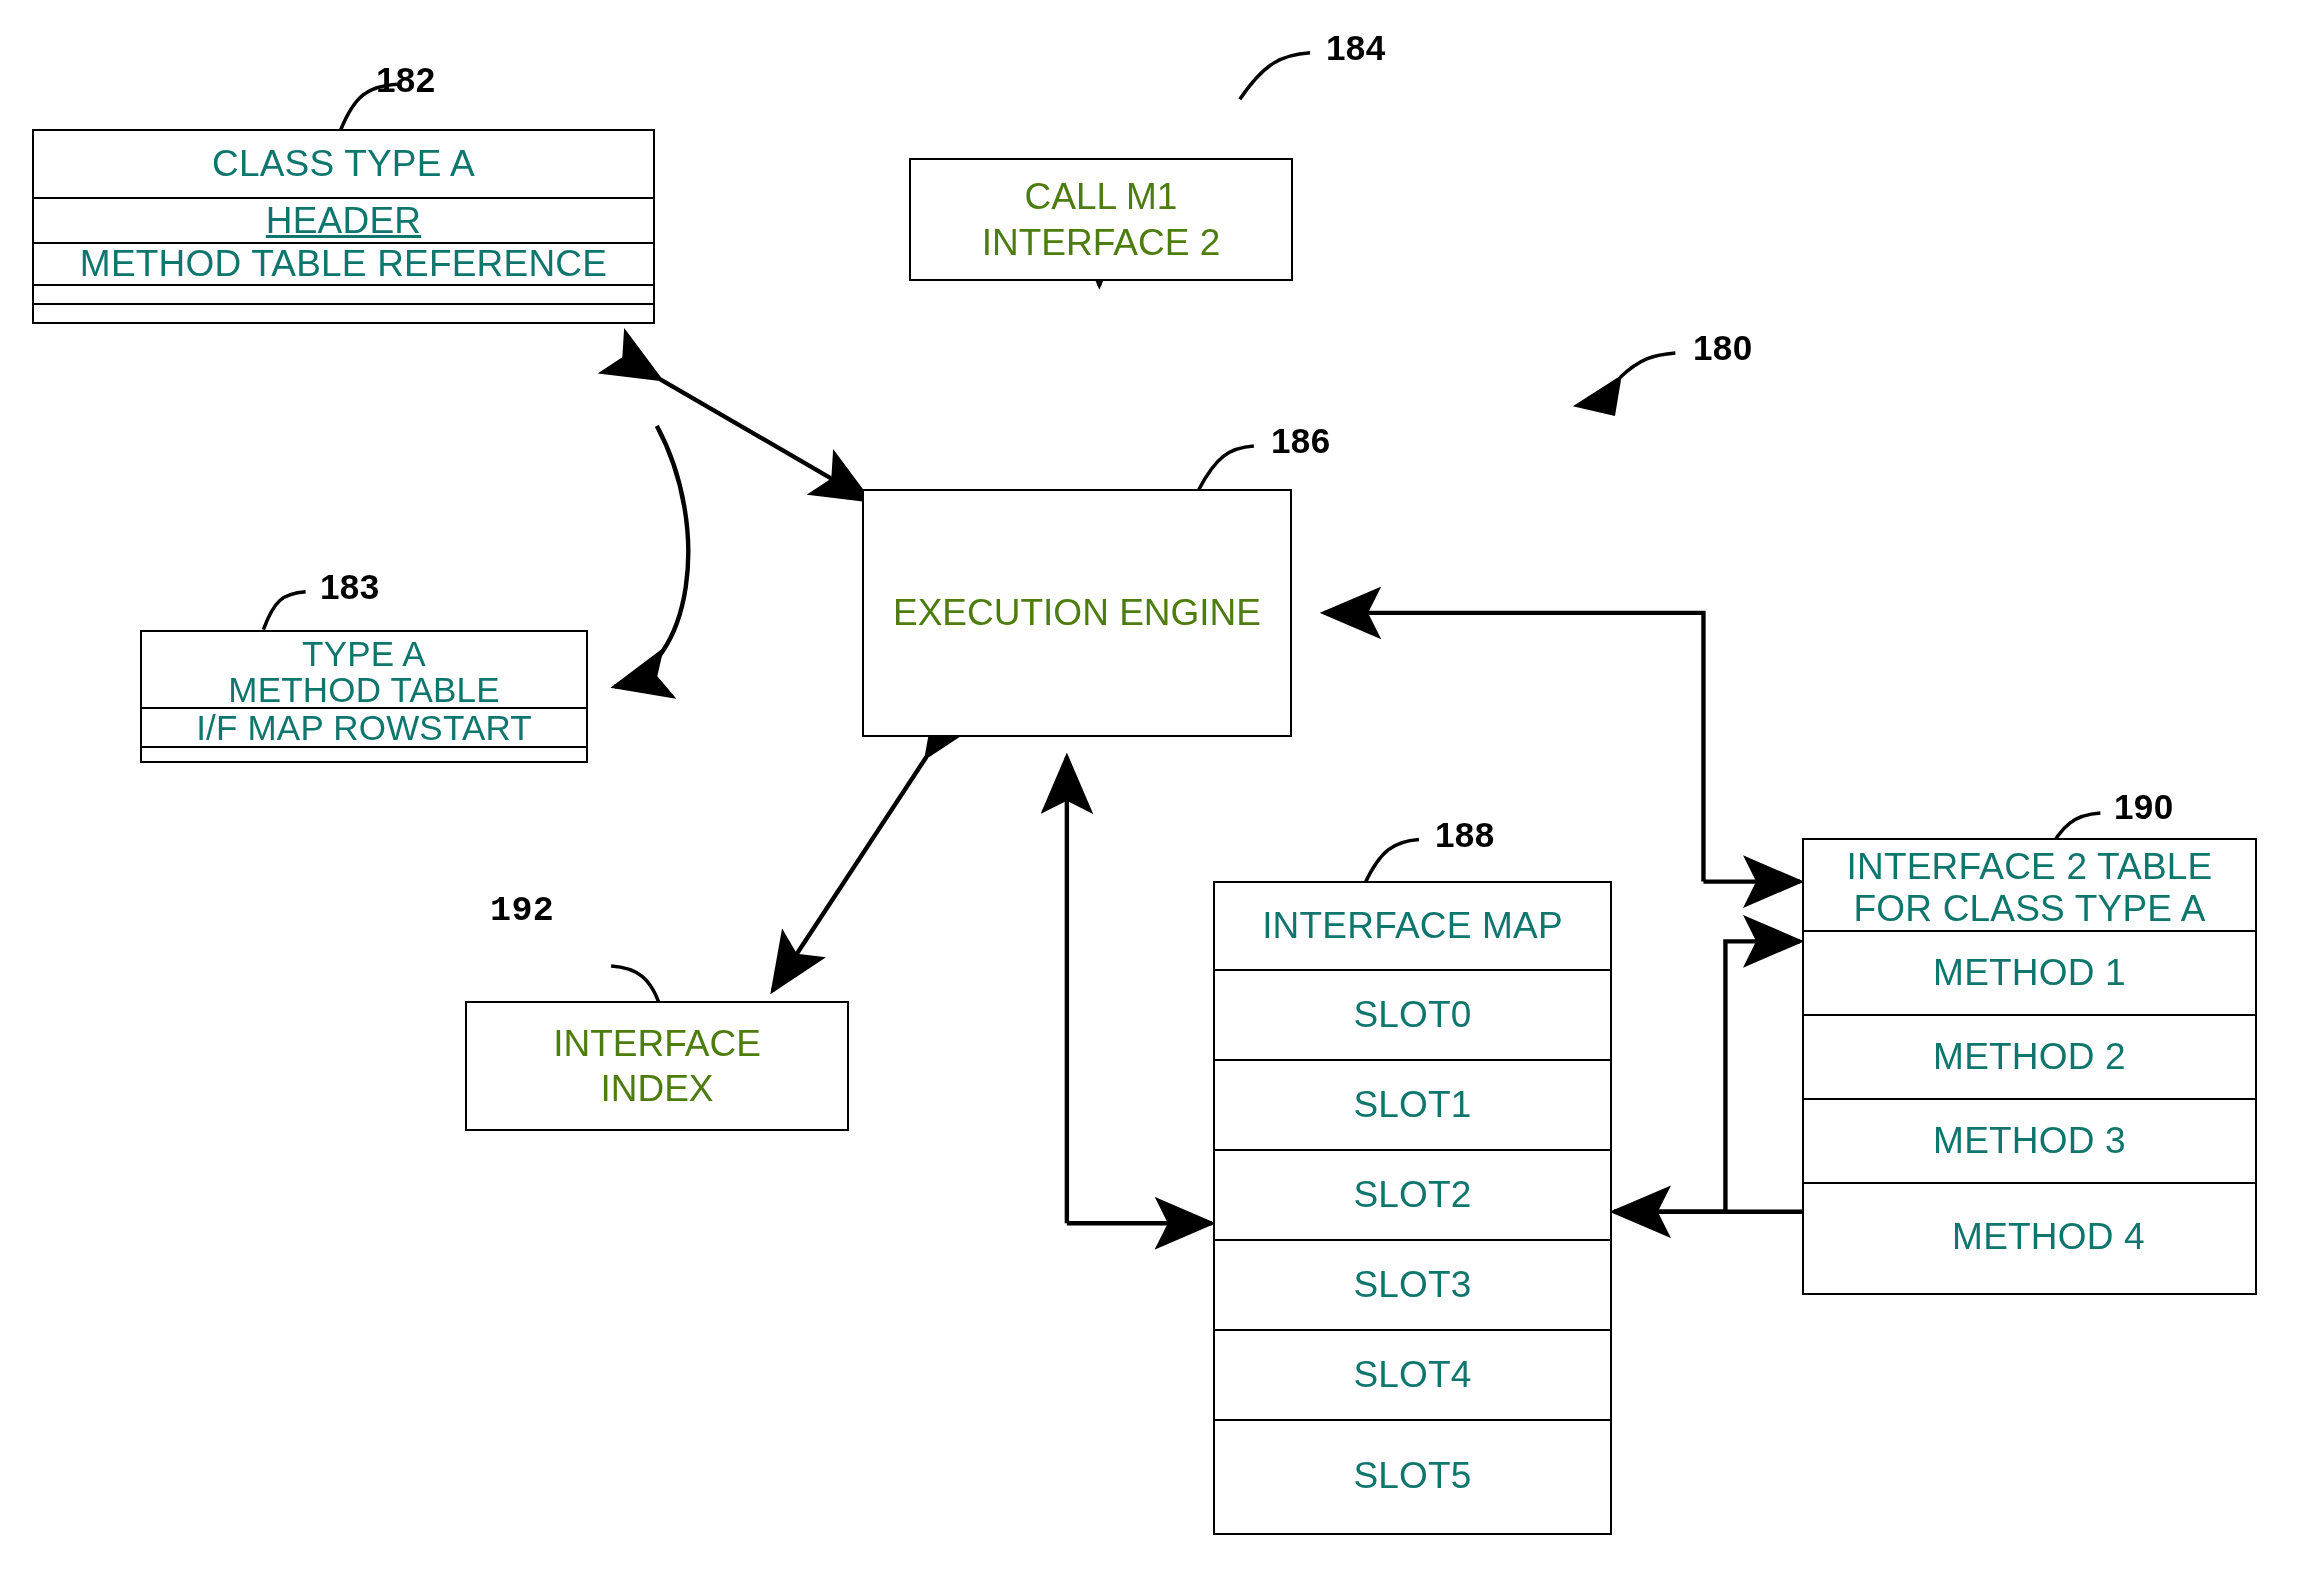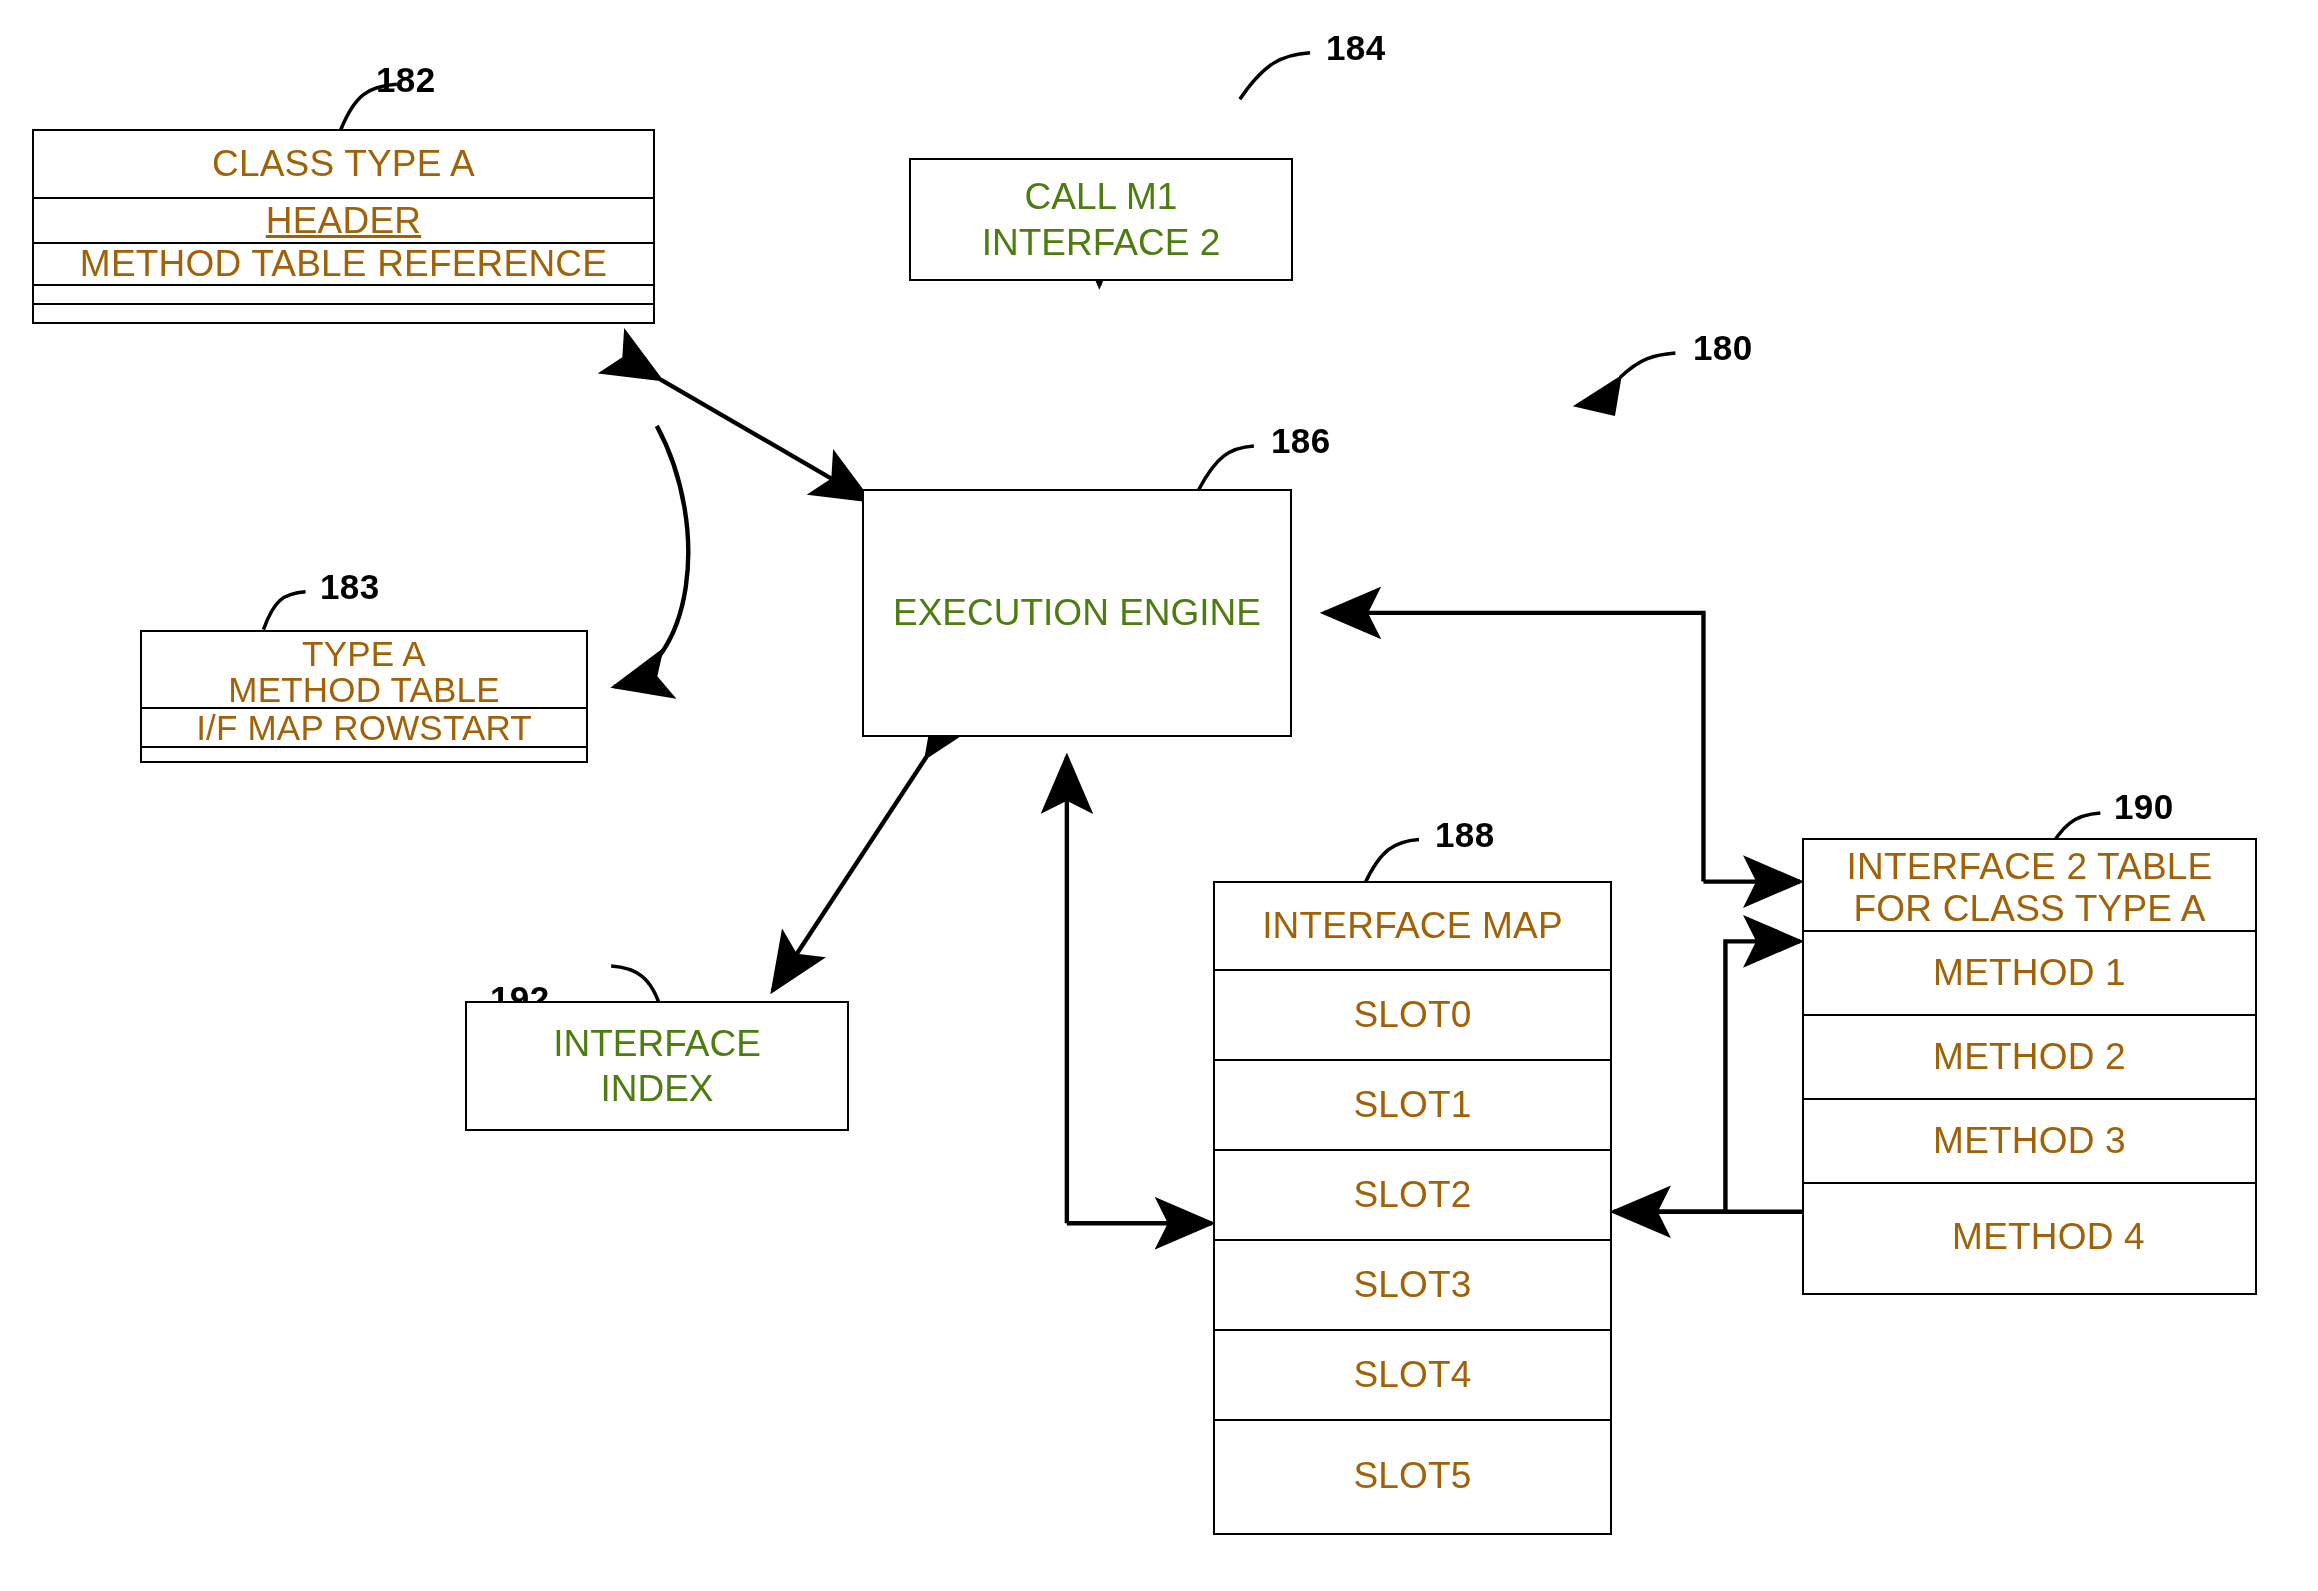--- a/index.html
+++ b/index.html
@@ -27,21 +27,21 @@
     box-sizing: border-box;
     border: 2.6px solid #000;
     background: #fff;
   }
   .row {
     box-sizing: border-box;
     display: flex;
     align-items: center;
     justify-content: center;
     text-align: center;
-    color: #a16207;
+    color: #0f766e;
     letter-spacing: 0.2px;
     white-space: nowrap;
   }
   .rowsep { border-top: 2.6px solid #000; }
   .plain {
     position: absolute;
     box-sizing: border-box;
     border: 2.6px solid #000;
     background: #fff;
     display: flex;
@@ -121,21 +121,21 @@
   <div class="ref" style="left:1693px; top:328px;">180</div>
 
   <div class="ref" style="left:1271px; top:421px;">186</div>
 
   <div class="ref" style="left:312px; top:567px;margin-left:8px;">183</div>
 
   <div class="ref" style="left:2114px; top:751px;margin-top:36px;">190</div>
 
   <div class="ref" style="left:1435px; top:815px;">188</div>
 
-  <div class="ref" style="left:490px; top:979px;">192</div>
+  <div class="ref" style="left:490px; top:891px;font-family:Liberation Mono, monospace;">192</div>
 
   <div class="box" style="left:32px; top:129px; width:623px; height:195px;">
     <div class="row t42" style="height:66px;">CLASS TYPE A</div>
     <div class="row rowsep t42" style="height:45px;text-decoration:underline;">HEADER</div>
     <div class="row rowsep t42" style="height:42px;">METHOD TABLE REFERENCE</div>
     <div class="row rowsep" style="height:19.3px;"></div>
     <div class="row rowsep" style="height:19.3px;"></div>
   </div>
 
   <div class="box" style="left:140px; top:630px; width:448px; height:133px;">

